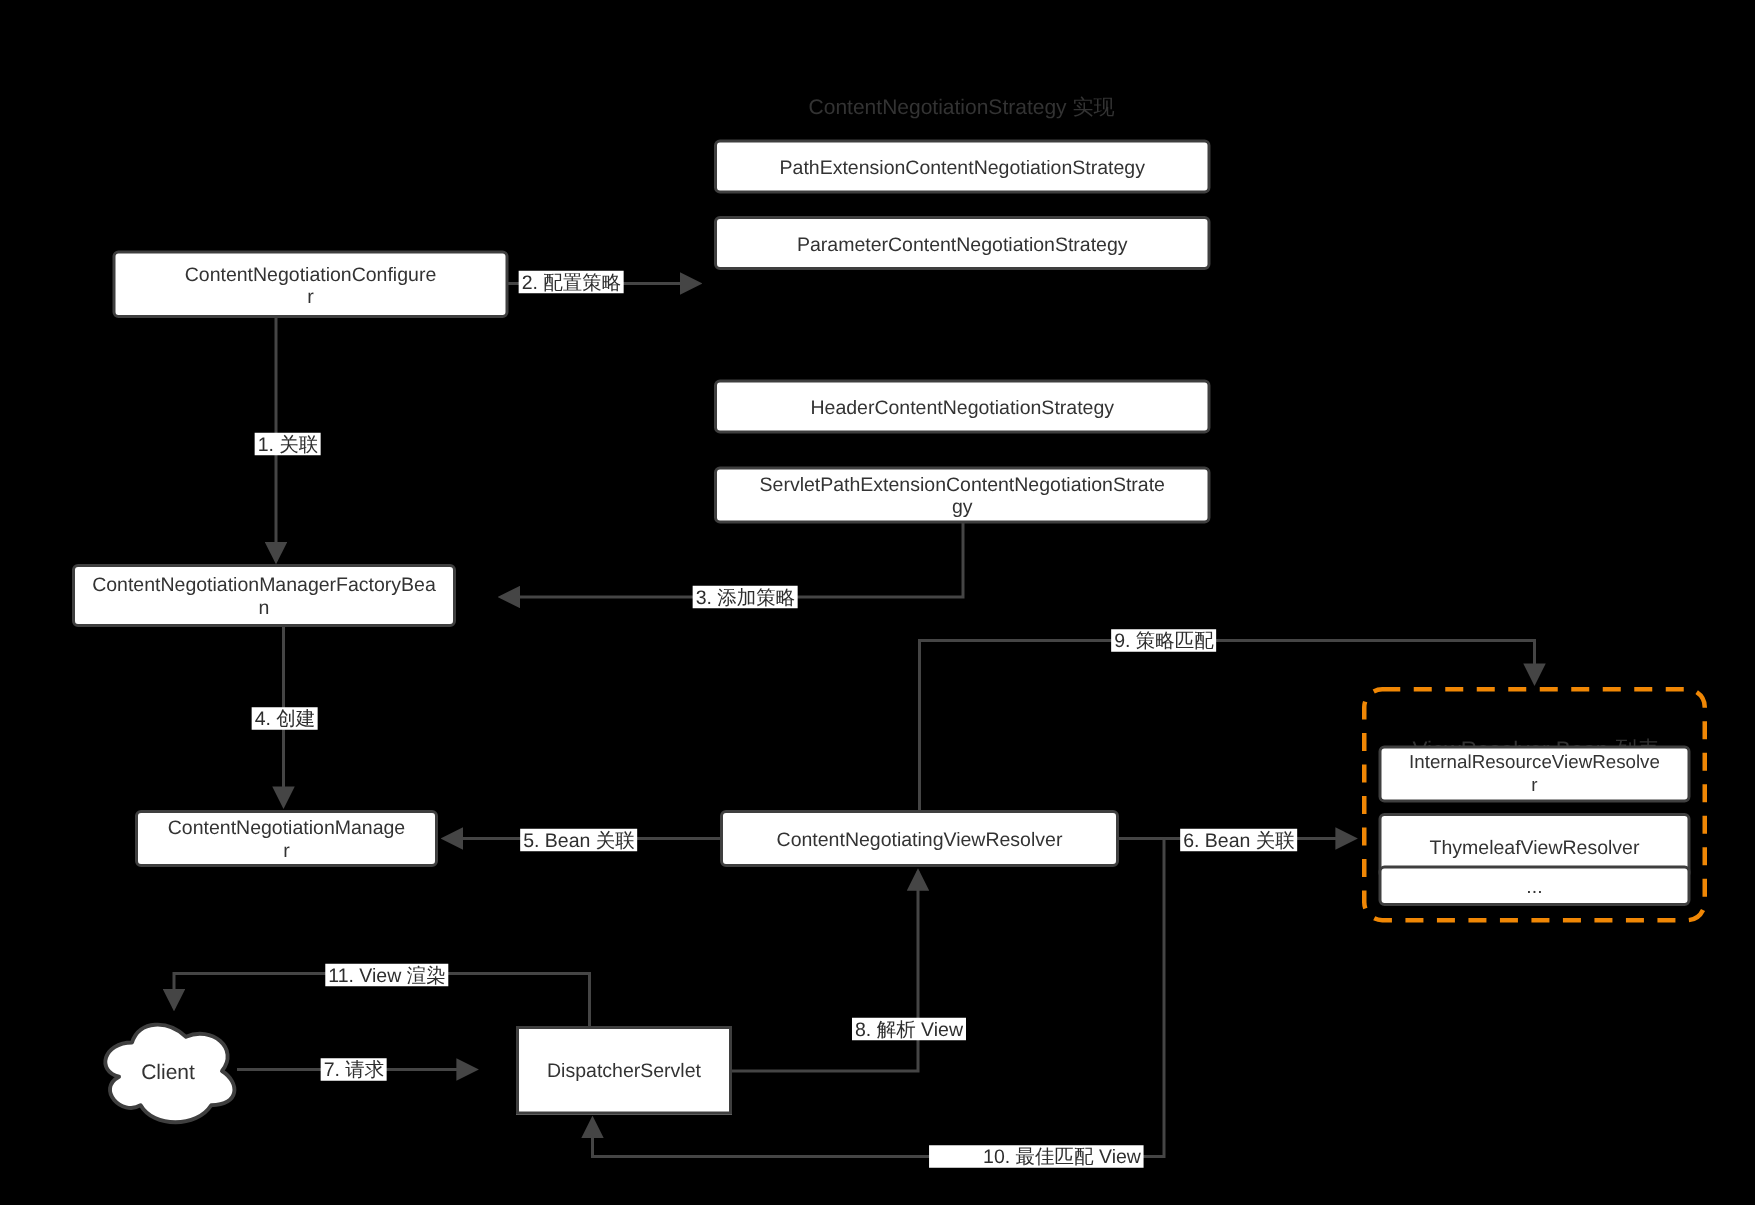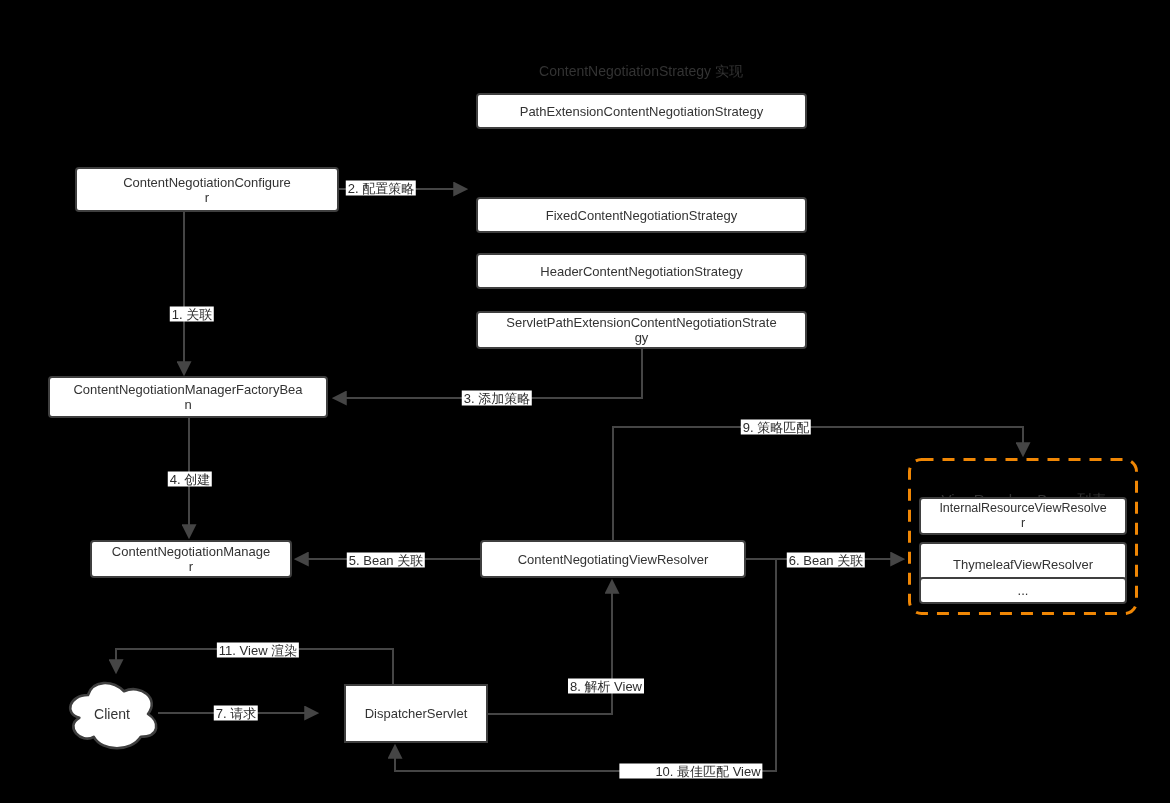--- a/index.html
+++ b/index.html
@@ -72,49 +72,49 @@
     <polyline points="158,713 317,713" marker-end="url(#arrow)"></polyline>
     <polyline points="393,684 393,649 116,649 116,672" marker-end="url(#arrow)"></polyline>
 
     <rect class="group-rect" x="909.5" y="459.5" width="227" height="154" rx="12"></rect>
   </svg>
 
   <div class="group-title" style="left:641px;top:72px;">ContentNegotiationStrategy 实现</div>
   <div class="group-title" style="left:1024px;top:482px;font-size:15px;margin-top:18px;">ViewResolver Bean 列表</div>
 
   <div class="node" style="left:476px;top:93px;width:331px;height:36px;">PathExtensionContentNegotiationStrategy</div>
-  <div class="node" style="left:476px;top:197px;width:331px;height:36px;">FixedContentNegotiationStrategy</div>
+  <div class="node" style="left:476px;top:144px;width:331px;height:36px;">ParameterContentNegotiationStrategy</div>
   <div class="node" style="left:476px;top:311px;width:331px;height:38px;">ServletPathExtensionContentNegotiationStrate
 gy</div>
   <div class="node" style="left:476px;top:253px;width:331px;height:36px;">HeaderContentNegotiationStrategy</div>
 
   <div class="node" style="left:75px;top:167px;width:264px;height:45px;">ContentNegotiationConfigure
 r</div>
-  <div class="node" style="left:48px;top:376px;width:280px;height:42px;">ContentNegotiationManagerFactoryBea
+  <div class="node" style="left:48px;top:376px;width:256px;height:42px;">ContentNegotiationManagerFactoryBea
 n</div>
   <div class="node" style="left:90px;top:540px;width:202px;height:38px;">ContentNegotiationManage
 r</div>
   <div class="node" style="left:480px;top:540px;width:266px;height:38px;">ContentNegotiatingViewResolver</div>
   <div class="node square" style="left:321px;top:684px;width:144px;height:59px;margin-left:23px;">DispatcherServlet</div>
 
   <div class="node" style="left:919px;top:497px;width:208px;height:38px;font-size:12.5px;">InternalResourceViewResolve
 r</div>
   <div class="node" style="left:919px;top:542px;width:208px;height:44px;">ThymeleafViewResolver</div>
   <div class="node" style="left:919px;top:577px;width:208px;height:27px;">...</div>
 
   <div class="cloud-wrap">
     <svg width="96" height="76">
       <path d="M 24,19 C 4.8,19 0,38 15.36,41.8 C 0,50.2 17.28,68.4 29.76,60.8
                C 38.4,76 67.2,76 76.8,60.8 C 96,60.8 96,45.6 84,38
                C 96,22.8 76.8,7.6 60,15.2 C 48,3.8 28.8,3.8 24,19 Z" fill="#ffffff" stroke="#3f3f3f" stroke-width="2.6" stroke-linejoin="round"></path>
     </svg>
   </div>
   <div class="cloud-label" style="left:112px;top:714px;">Client</div>
 
-  <div class="edge-label" style="left:192px;top:296px;margin-top:18px;">1. 关联</div>
+  <div class="edge-label" style="left:192px;top:296px;">1. 关联</div>
   <div class="edge-label" style="left:381px;top:188px;">2. 配置策略</div>
   <div class="edge-label" style="left:497px;top:398px;">3. 添加策略</div>
   <div class="edge-label" style="left:190px;top:479px;">4. 创建</div>
   <div class="edge-label" style="left:386px;top:560px;">5. Bean 关联</div>
   <div class="edge-label" style="left:826px;top:560px;">6. Bean 关联</div>
   <div class="edge-label" style="left:236px;top:713px;">7. 请求</div>
   <div class="edge-label" style="left:606px;top:686px;">8. 解析 View</div>
   <div class="edge-label" style="left:776px;top:427px;">9. 策略匹配</div>
   <div class="edge-label" style="left:691px;top:771px;padding-left:36px;">10. 最佳匹配 View</div>
   <div class="edge-label" style="left:258px;top:650px;">11. View 渲染</div>

